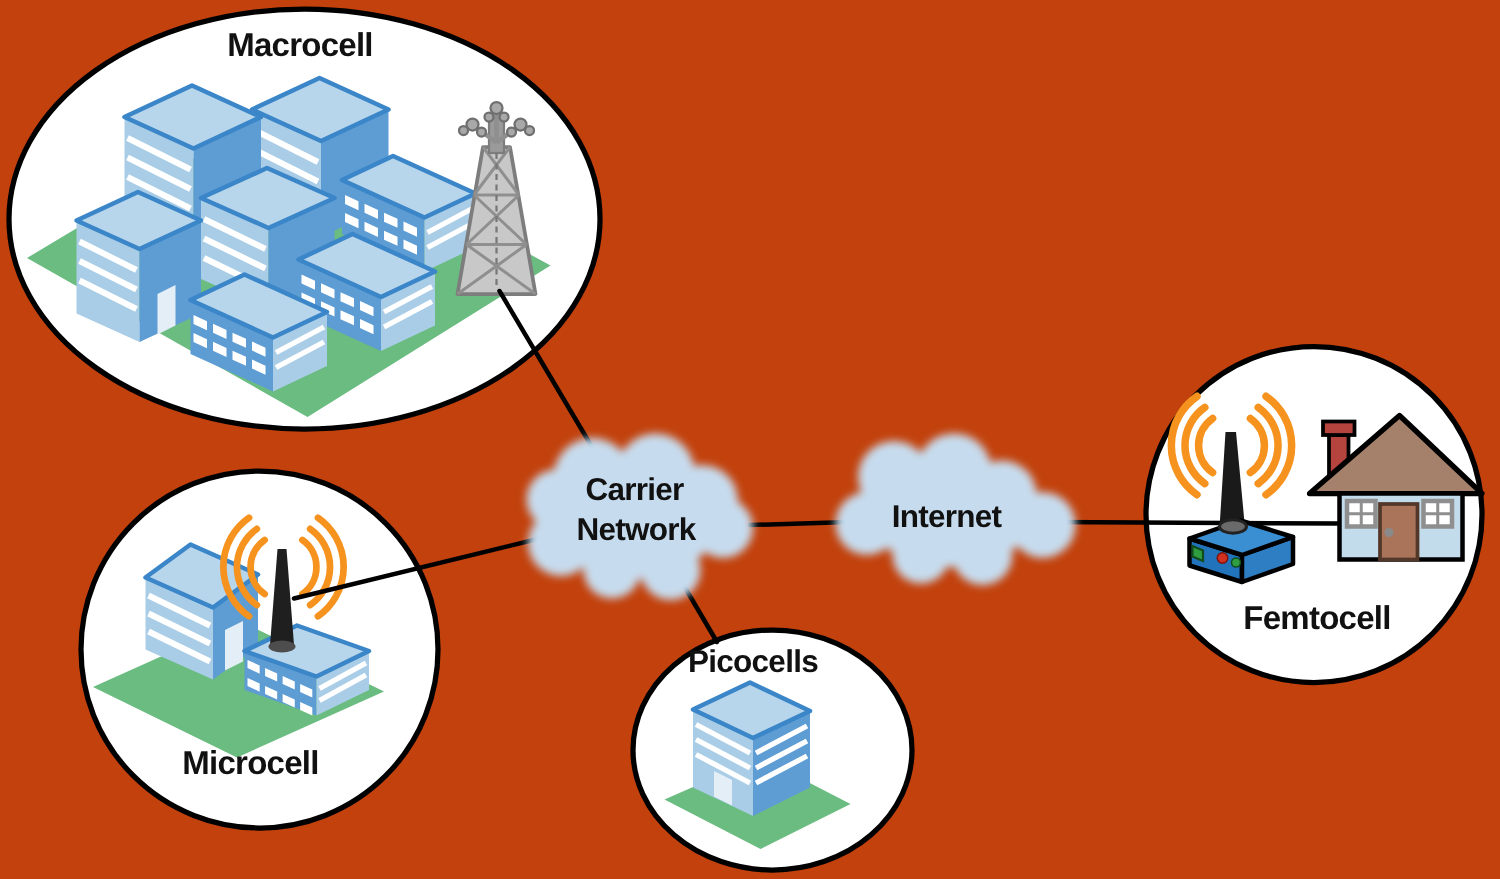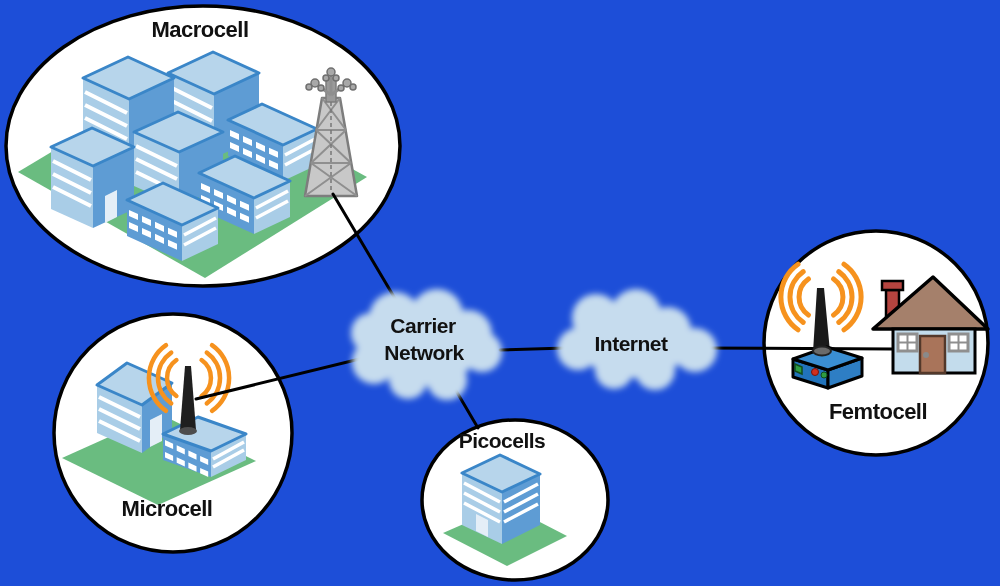--- a/index.html
+++ b/index.html
@@ -1,16 +1,16 @@
 <!DOCTYPE html>
 <html><head>
 <meta charset="utf-8">
 <style>
   html,body{margin:0;padding:0;background:#ffffff;}
-  .stage{position:relative;width:1000px;height:586px;background:#1d4ed8;overflow:hidden;
+  .stage{position:relative;width:1000px;height:586px;background:#c2410c;overflow:hidden;
          font-family:"Liberation Sans", sans-serif;}
   svg{position:absolute;left:0;top:0;}
   .node-label{font-family:"Liberation Sans", sans-serif;font-size:22px;font-weight:600;
               fill:#111111;letter-spacing:-0.5px;text-anchor:middle;}
   .cloud-label{font-family:"Liberation Sans", sans-serif;font-size:21px;font-weight:600;
                fill:#111111;letter-spacing:-0.5px;text-anchor:middle;}
   .boundary{fill:#ffffff;stroke:#000000;stroke-width:3.5;}
   .connector{stroke:#000000;stroke-width:3;stroke-linecap:round;}
   .face-light{fill:#a9cde7;}
   .face-med{fill:#5e9cd4;}

